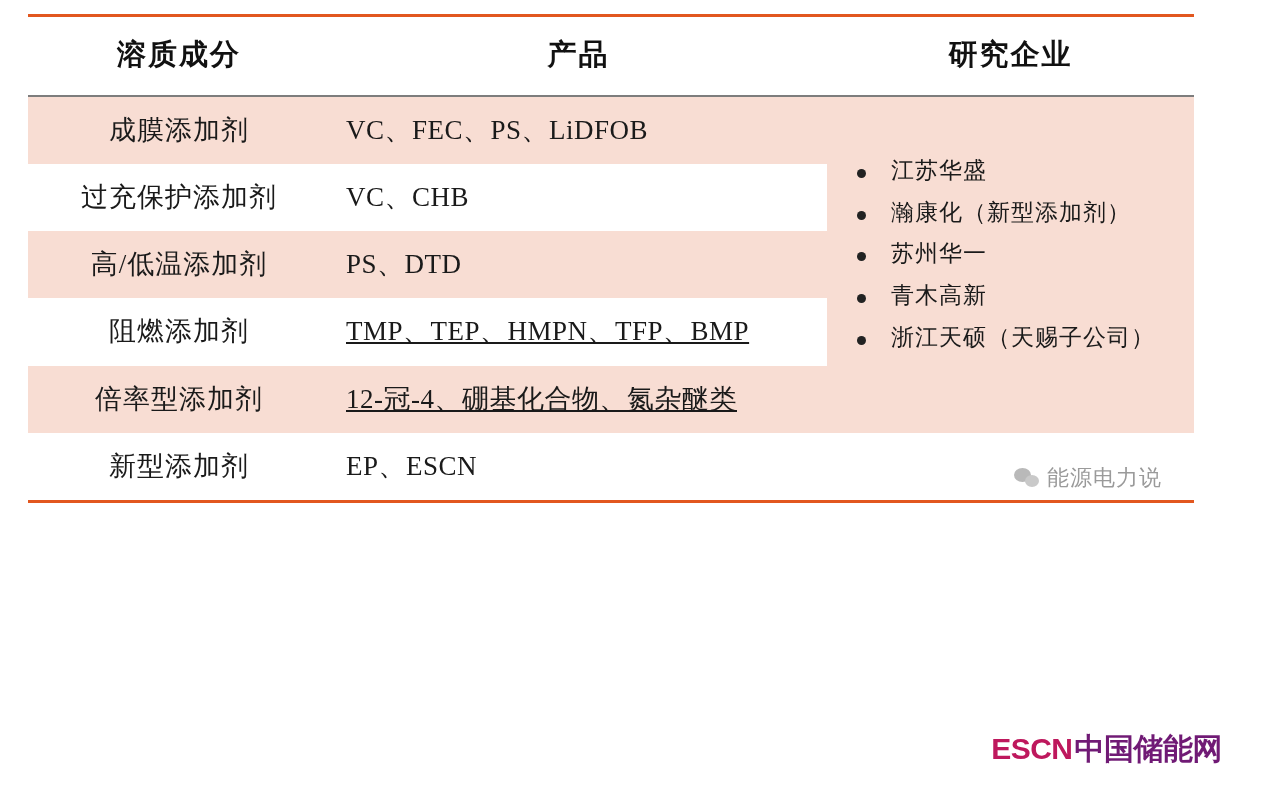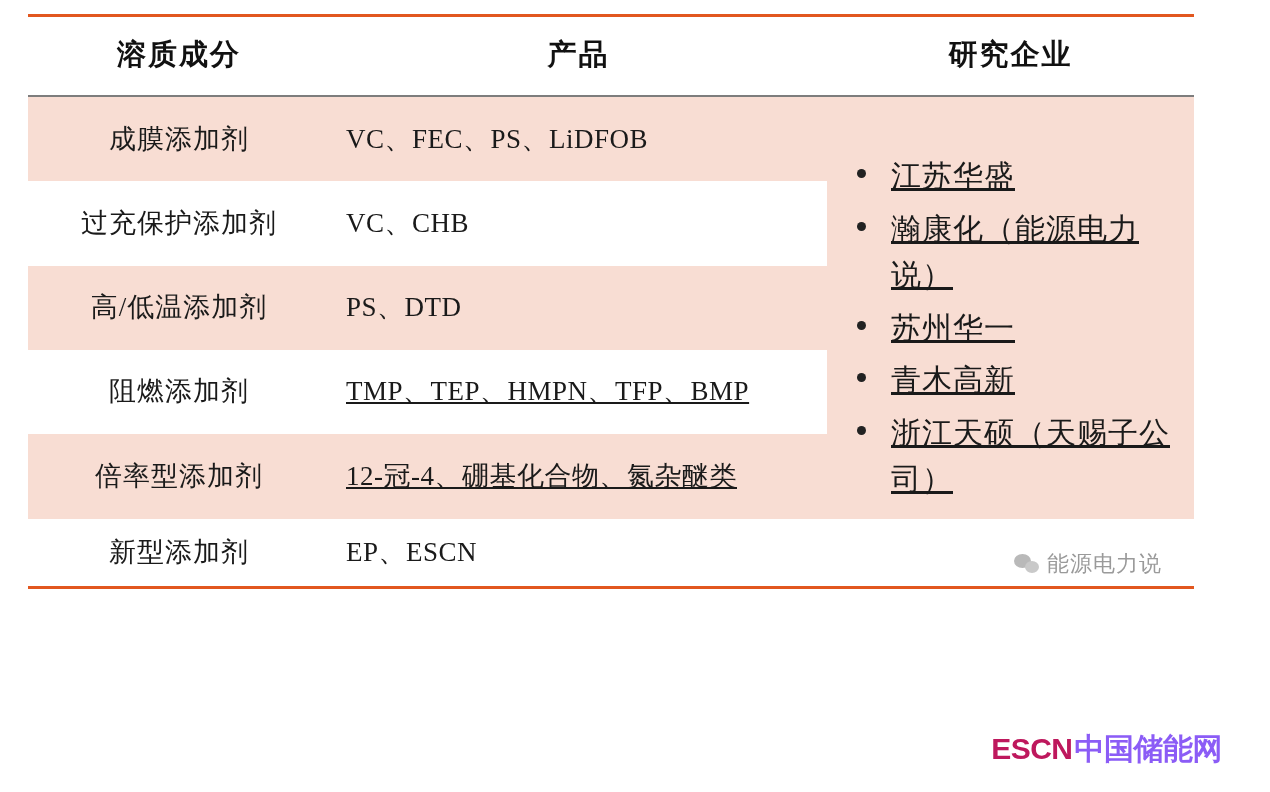--- a/index.html
+++ b/index.html
@@ -95,25 +95,24 @@
     padding: 0;
   }
   ul.company-list {
     list-style: none;
     margin: 0;
     padding: 56px 10px 10px 22px;
   }
   ul.company-list li {
     position: relative;
     padding-left: 42px;
-    font-size: 30px;
+    font-size: 23px;
     line-height: 1.55;
     margin-bottom: 6px;
     letter-spacing: 1px;
-    text-decoration: underline;
   }
   ul.company-list li::before {
     content: "";
     position: absolute;
     left: 8px;
     top: 16px;
     width: 9px;
     height: 9px;
     background: #222;
     border-radius: 50%;
@@ -152,21 +151,21 @@
     bottom: 22px;
     display: flex;
     align-items: baseline;
     gap: 2px;
     font-family: "Liberation Sans", sans-serif;
     font-weight: bold;
     font-size: 30px;
     letter-spacing: -0.5px;
   }
   .footer-logo .escn { color: #be185d; }
-  .footer-logo .cn { color: #8b5cf6; }
+  .footer-logo .cn { color: #701a75; }
 </style>
 </head>
 <body>
 
 <div class="page">
 
   <div class="table-wrap">
 
     <div class="rule-top"></div>
 
@@ -193,21 +192,21 @@
           <col class="c2">
           <col class="c3">
       </colgroup>
       <tbody>
         <tr>
           <td class="solute tint">成膜添加剂</td>
           <td class="product tint">VC、FEC、PS、LiDFOB</td>
           <td class="companies" rowspan="5">
             <ul class="company-list">
               <li>江苏华盛</li>
-              <li>瀚康化（能源电力说）</li>
+              <li>瀚康化（新型添加剂）</li>
               <li>苏州华一</li>
               <li>青木高新</li>
               <li>浙江天硕（天赐子公司）</li>
             </ul>
           </td>
         </tr>
         <tr>
           <td class="solute plain">过充保护添加剂</td>
           <td class="product plain">VC、CHB</td>
         </tr>

